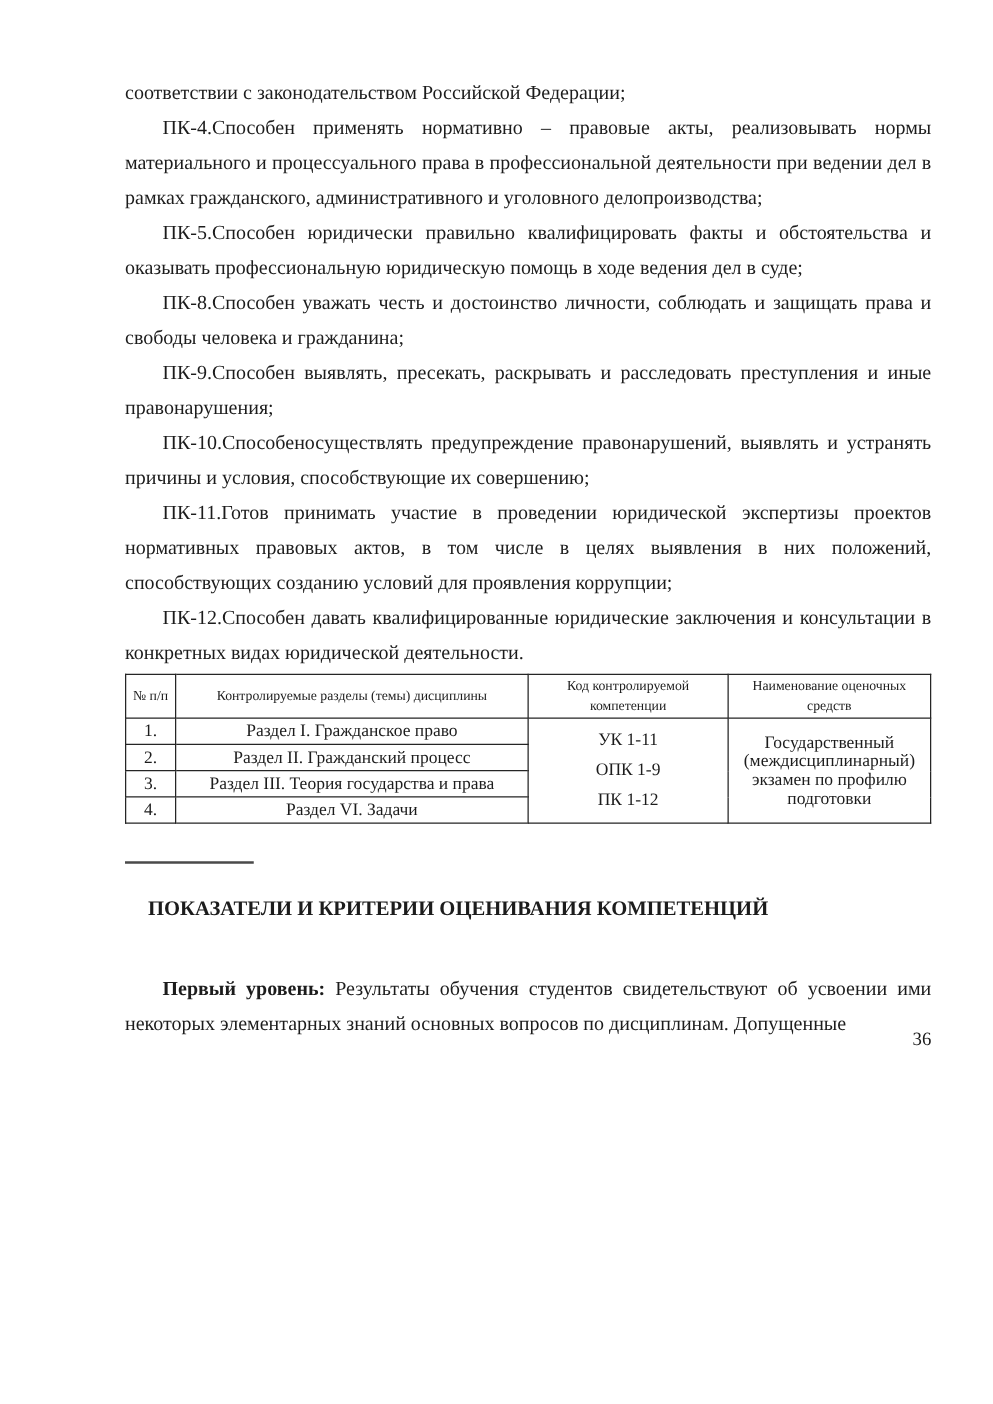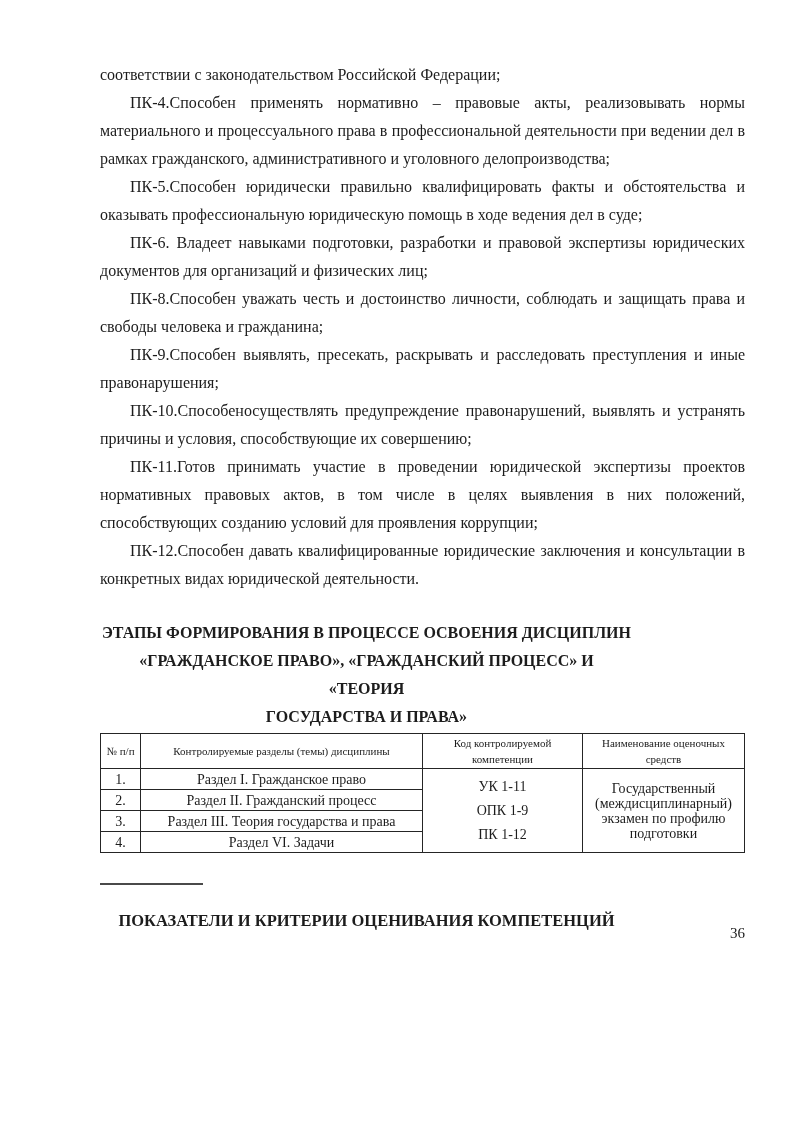--- a/index.html
+++ b/index.html
@@ -34,32 +34,26 @@
 </style>
 </head>
 <body>
 
 <div class="page">
   <div class="content">
 
     <p class="body-para">соответствии с законодательством Российской Федерации;</p>
     <p class="body-para indent">ПК-4.Способен применять нормативно – правовые акты, реализовывать нормы материального и процессуального права в профессиональной деятельности при ведении дел в рамках гражданского, административного и уголовного делопроизводства;</p>
     <p class="body-para indent">ПК-5.Способен юридически правильно квалифицировать факты и обстоятельства и оказывать профессиональную юридическую помощь в ходе ведения дел в суде;</p>
-    <p class="body-para indent">ПК-6. Владеет навыками подготовки, разработки и правовой экспертизы юридических документов для организаций и физических лиц;</p>
     <p class="body-para indent">ПК-8.Способен уважать честь и достоинство личности, соблюдать и защищать права и свободы человека и гражданина;</p>
     <p class="body-para indent">ПК-9.Способен выявлять, пресекать, раскрывать и расследовать преступления и иные правонарушения;</p>
     <p class="body-para indent">ПК-10.Способеносуществлять предупреждение правонарушений, выявлять и устранять причины и условия, способствующие их совершению;</p>
     <p class="body-para indent">ПК-11.Готов принимать участие в проведении юридической экспертизы проектов нормативных правовых актов, в том числе в целях выявления в них положений, способствующих созданию условий для проявления коррупции;</p>
     <p class="body-para indent">ПК-12.Способен давать квалифицированные юридические заключения и консультации в конкретных видах юридической деятельности.</p>
 
-    <div class="doc-heading heading-1">
-      <div>ЭТАПЫ ФОРМИРОВАНИЯ В ПРОЦЕССЕ ОСВОЕНИЯ ДИСЦИПЛИН</div>
-      <div>«ГРАЖДАНСКОЕ ПРАВО», «ГРАЖДАНСКИЙ ПРОЦЕСС» И «ТЕОРИЯ</div>
-      <div>ГОСУДАРСТВА И ПРАВА»</div>
-    </div>
 
     <table class="comp-table">
       <colgroup>
         <col style="width:40px">
         <col style="width:282px">
         <col style="width:160px">
         <col style="width:162px">
       </colgroup>
       <thead>
         <tr>
@@ -92,17 +86,20 @@
           <td>4.</td>
           <td>Раздел VI. Задачи</td>
         </tr>
       </tbody>
     </table>
 
     <div class="separator-line"></div>
 
     <div class="doc-heading heading-2">ПОКАЗАТЕЛИ И КРИТЕРИИ ОЦЕНИВАНИЯ КОМПЕТЕНЦИЙ</div>
 
+    <div class="closing-block">
+      <p class="body-para indent"><b>Первый уровень:</b> <span>Результаты обучения студентов свидетельствуют об усвоении ими некоторых элементарных знаний основных вопросов по дисциплинам. Допущенные</span></p>
+    </div>
 
     <div class="page-number">36</div>
 
   </div>
 </div>
 
 </body></html>

